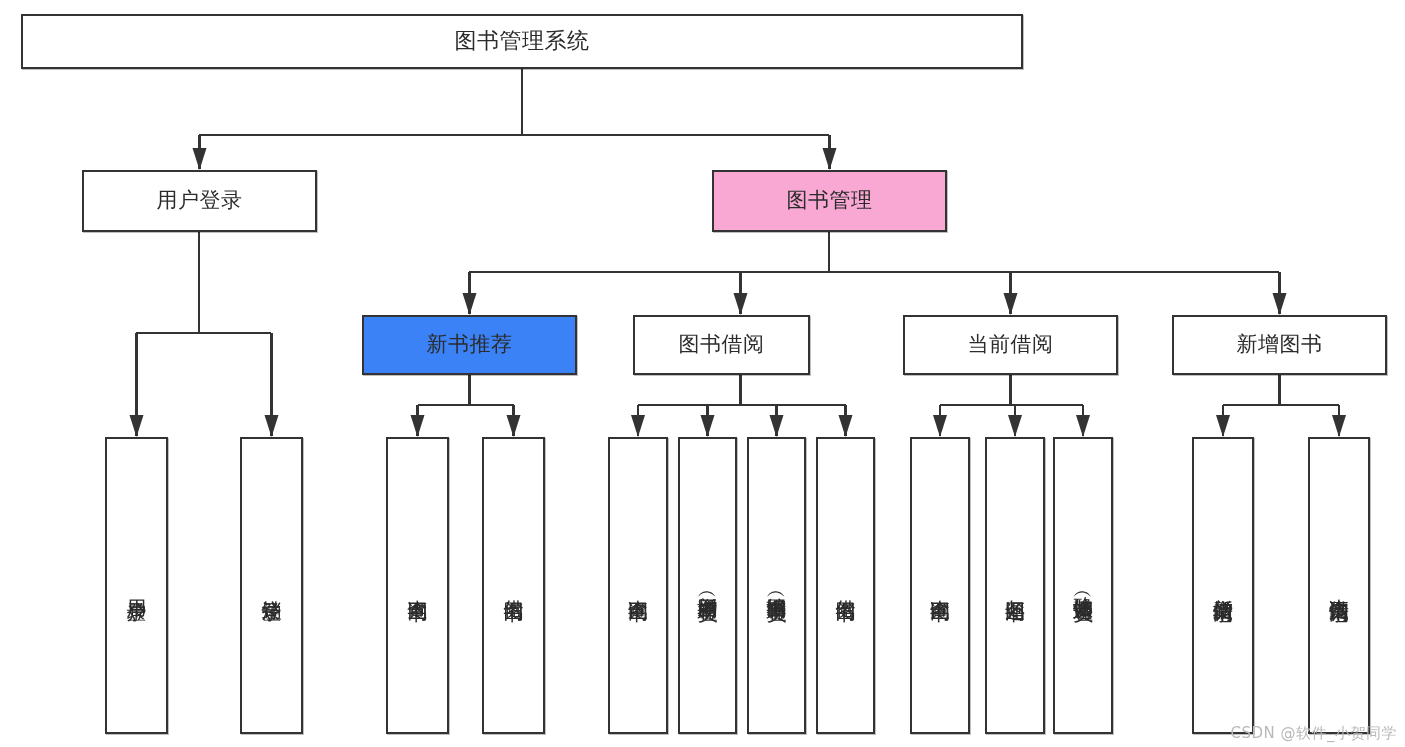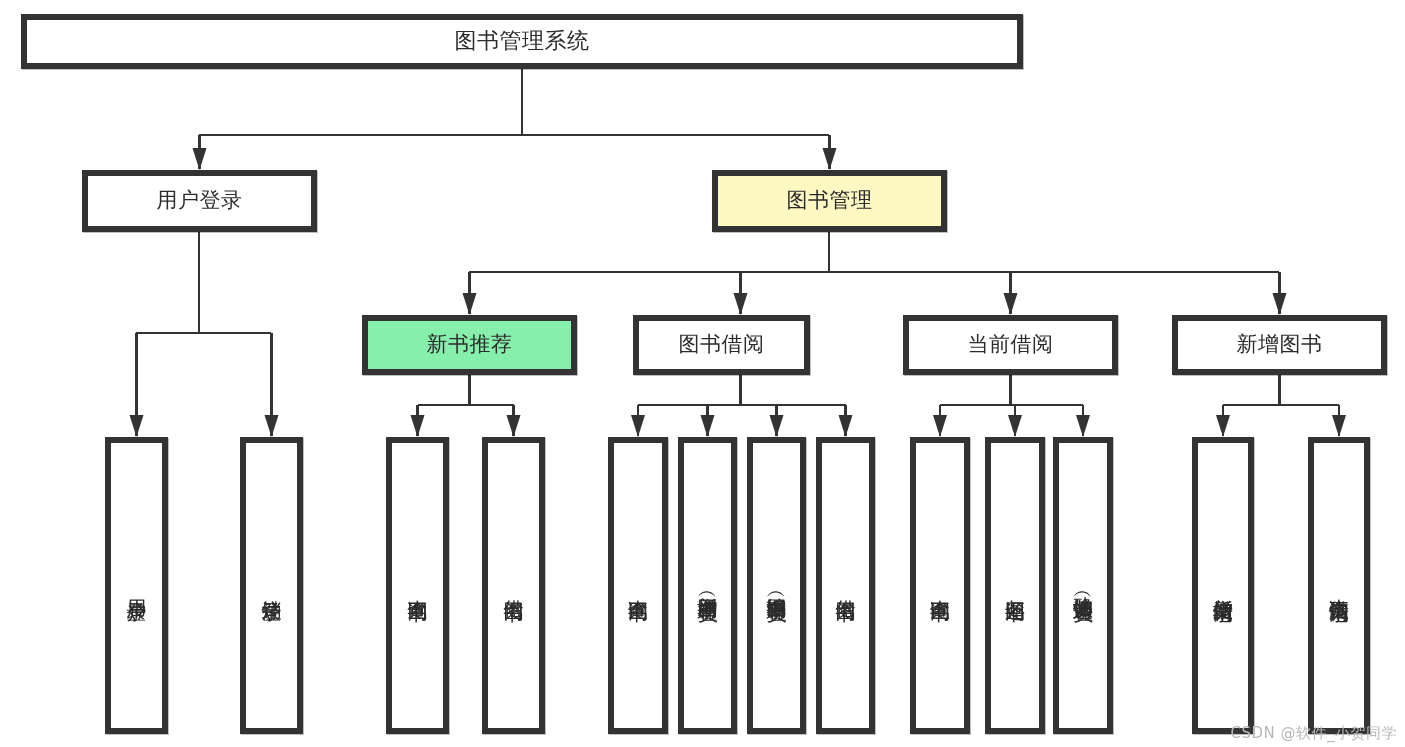--- a/index.html
+++ b/index.html
@@ -21,21 +21,21 @@
   svg.diagram-canvas {
     position: absolute;
     left: 0;
     top: 0;
     width: 1405px;
     height: 747px;
   }
   .node-box {
     position: absolute;
     box-sizing: border-box;
-    border: 6px solid #4d7c0f;
+    border: 2px solid #4d7c0f;
     background: #ffffff;
     display: flex;
     align-items: center;
     justify-content: center;
     box-shadow: 1px 1px 0 rgba(0,0,0,0.25);
   }
   .node-label-h {
     font-size: 21px;
     color: #2b2b2b;
     line-height: 1.2;
@@ -124,24 +124,24 @@
       <polygon points="1332,415 1346,415 1339,437" fill="#333333"></polygon>
     </svg>
 
   <div id="boxes-layer">
       <div class="node-box node-root" style="left: 21px; top: 14px; width: 1002px; height: 55px; border-color: rgb(51, 51, 51); background: rgb(255, 255, 255);">
         <span class="node-label-h" style="color: rgb(43, 43, 43);">图书管理系统</span>
       </div>
       <div class="node-box node-level1" style="left: 82px; top: 170px; width: 235px; height: 62px; border-color: rgb(51, 51, 51); background: rgb(255, 255, 255);">
         <span class="node-label-h" style="color: rgb(43, 43, 43);">用户登录</span>
       </div>
-      <div class="node-box node-level1" style="left: 712px; top: 170px; width: 235px; height: 62px; border-color: rgb(51, 51, 51); background: #fef9c3;">
+      <div class="node-box node-level1" style="left: 712px; top: 170px; width: 235px; height: 62px; border-color: rgb(51, 51, 51); background: #f9a8d4;">
         <span class="node-label-h" style="color: rgb(43, 43, 43);">图书管理</span>
       </div>
-      <div class="node-box node-level2" style="left: 362px; top: 315px; width: 215px; height: 60px; border-color: rgb(51, 51, 51); background: #86efac;">
+      <div class="node-box node-level2" style="left: 362px; top: 315px; width: 215px; height: 60px; border-color: rgb(51, 51, 51); background: #3b82f6;">
         <span class="node-label-h" style="color: rgb(43, 43, 43);">新书推荐</span>
       </div>
       <div class="node-box node-level2" style="left: 633px; top: 315px; width: 177px; height: 60px; border-color: rgb(51, 51, 51); background: rgb(255, 255, 255);">
         <span class="node-label-h" style="color: rgb(43, 43, 43);">图书借阅</span>
       </div>
       <div class="node-box node-level2" style="left: 903px; top: 315px; width: 215px; height: 60px; border-color: rgb(51, 51, 51); background: rgb(255, 255, 255);">
         <span class="node-label-h" style="color: rgb(43, 43, 43);">当前借阅</span>
       </div>
       <div class="node-box node-level2" style="left: 1172px; top: 315px; width: 215px; height: 60px; border-color: rgb(51, 51, 51); background: rgb(255, 255, 255);">
         <span class="node-label-h" style="color: rgb(43, 43, 43);">新增图书</span>

